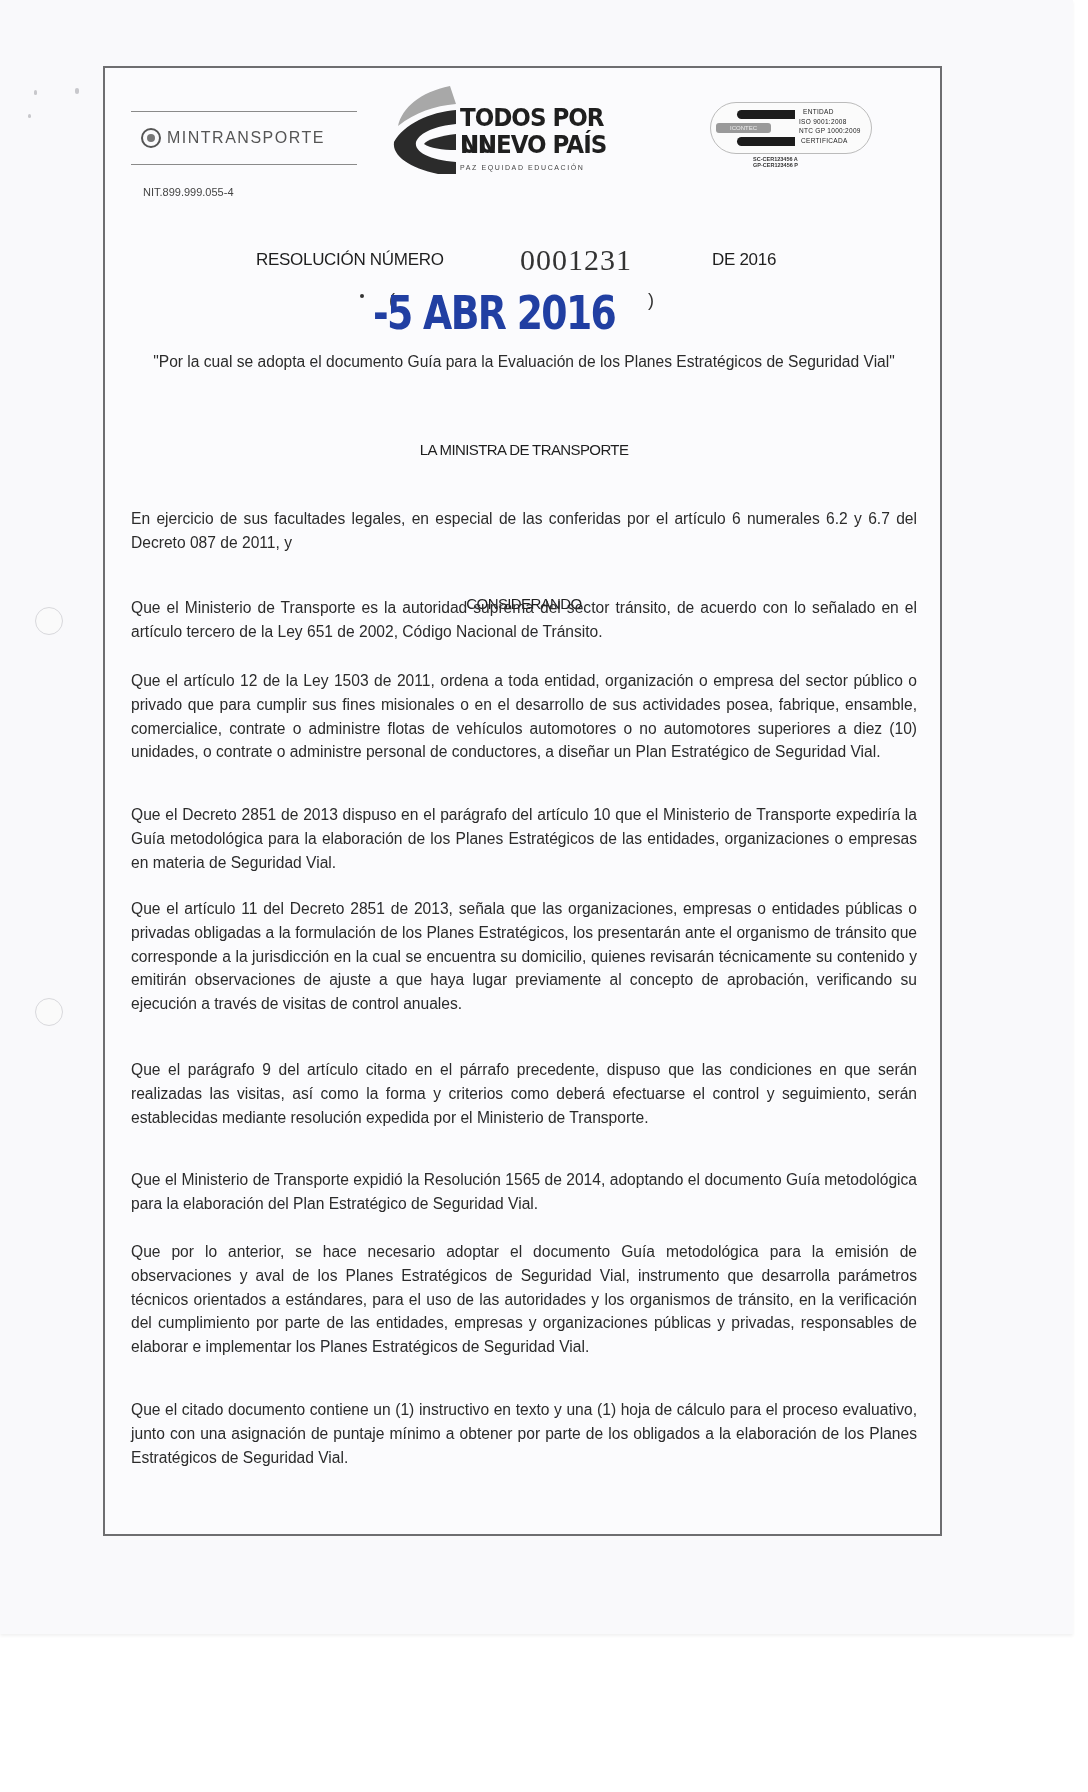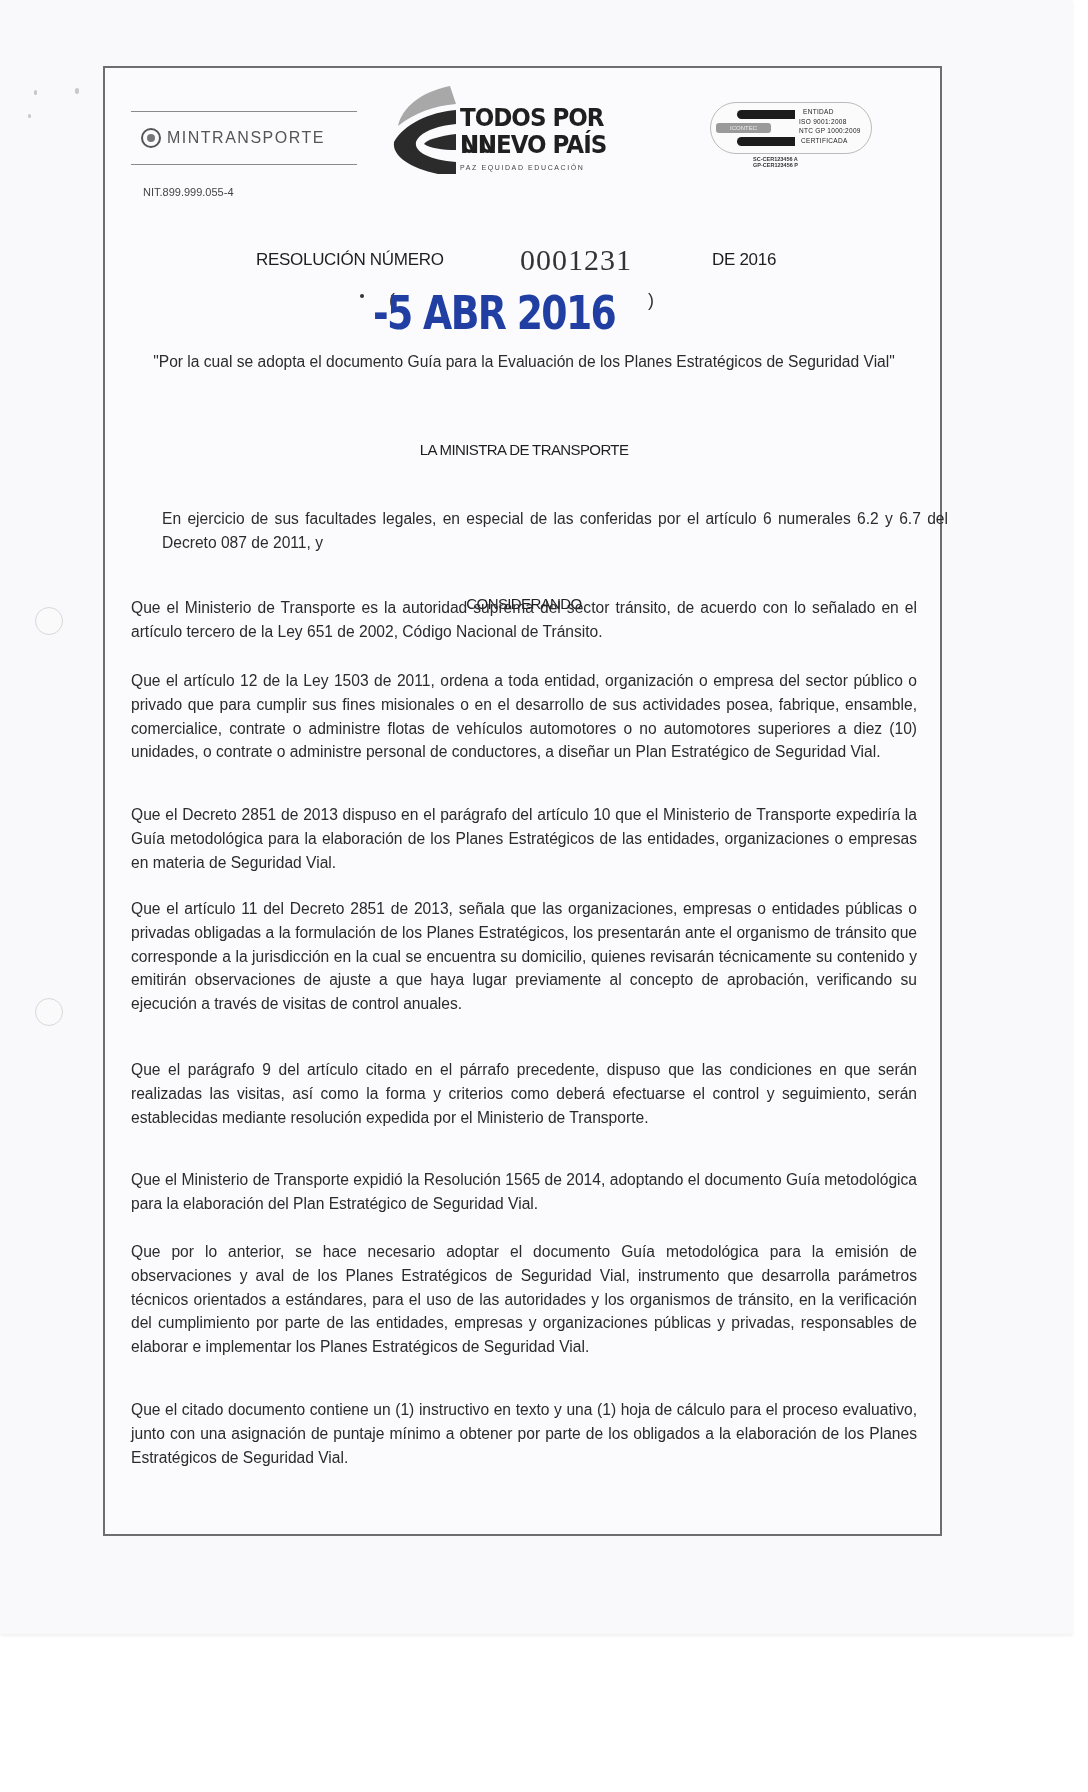--- a/index.html
+++ b/index.html
@@ -177,21 +177,21 @@
 
 <div class="dot" style="left:360px;top:294px;"></div>
 <div class="paren" style="left:389px;top:290px;">(</div>
 <div class="stamp">-5 ABR 2016</div>
 <div class="paren" style="left:648px;top:290px;">)</div>
 
 <div class="doc center" style="top:350px;">"Por la cual se adopta el documento Guía para la Evaluación de los Planes Estratégicos de Seguridad Vial"</div>
 
 <div class="heading" style="top:441px;">LA MINISTRA DE TRANSPORTE</div>
 
-<div class="doc" style="top:507px;margin-left:31px;">En ejercicio de sus facultades legales,  en especial de las conferidas por el artículo 6 numerales 6.2 y 6.7 del Decreto  087 de 2011, y</div>
+<div class="doc" style="top:507px;">En ejercicio de sus facultades legales,  en especial de las conferidas por el artículo 6 numerales 6.2 y 6.7 del Decreto  087 de 2011, y</div>
 
 <div class="heading" style="top:595px;">CONSIDERANDO</div>
 
 <div class="doc" style="top:596px;">Que el Ministerio de Transporte es la autoridad suprema del sector tránsito, de acuerdo con lo señalado en el artículo tercero de la Ley 651 de 2002, Código Nacional de Tránsito.</div>
 <div class="doc" style="top:669px;">Que el artículo 12 de la Ley 1503 de 2011, ordena a toda entidad, organización o empresa del sector público o privado que para cumplir sus fines misionales o en el desarrollo de sus actividades posea, fabrique, ensamble, comercialice, contrate o administre flotas de vehículos automotores o no automotores superiores a diez (10) unidades, o contrate o administre personal de conductores, a diseñar un Plan Estratégico de Seguridad Vial.</div>
 <div class="doc" style="top:803px;">Que el Decreto 2851 de 2013 dispuso en el parágrafo del artículo 10 que el Ministerio de Transporte expediría la Guía metodológica para la elaboración de los Planes Estratégicos de las entidades, organizaciones o empresas en materia de Seguridad Vial.</div>
 <div class="doc" style="top:897px;">Que el artículo 11 del Decreto 2851 de 2013, señala que las organizaciones, empresas o entidades públicas o privadas obligadas a la formulación de los Planes Estratégicos, los presentarán ante el organismo de tránsito que corresponde a la jurisdicción en la cual se encuentra su domicilio, quienes revisarán técnicamente su contenido y emitirán observaciones de ajuste a que haya lugar previamente al concepto de aprobación, verificando su ejecución a través de visitas de control anuales.</div>
 <div class="doc" style="top:1058px;">Que el parágrafo 9 del artículo citado en el párrafo precedente, dispuso que las condiciones en que serán realizadas las visitas, así como la forma y criterios como deberá efectuarse el control y seguimiento, serán establecidas mediante resolución expedida por el Ministerio de Transporte.</div>
 <div class="doc" style="top:1168px;">Que  el Ministerio de Transporte expidió la Resolución 1565 de 2014, adoptando el documento Guía metodológica para la elaboración del Plan Estratégico de Seguridad Vial.</div>
 <div class="doc" style="top:1240px;">Que por lo anterior, se hace necesario adoptar el documento Guía metodológica para la emisión de observaciones y aval de los Planes Estratégicos de Seguridad Vial, instrumento que desarrolla parámetros técnicos orientados a estándares, para el uso de las autoridades y los organismos de tránsito, en la verificación del cumplimiento por parte de las entidades, empresas y organizaciones públicas y privadas, responsables de elaborar e implementar los Planes Estratégicos de Seguridad Vial.</div>

